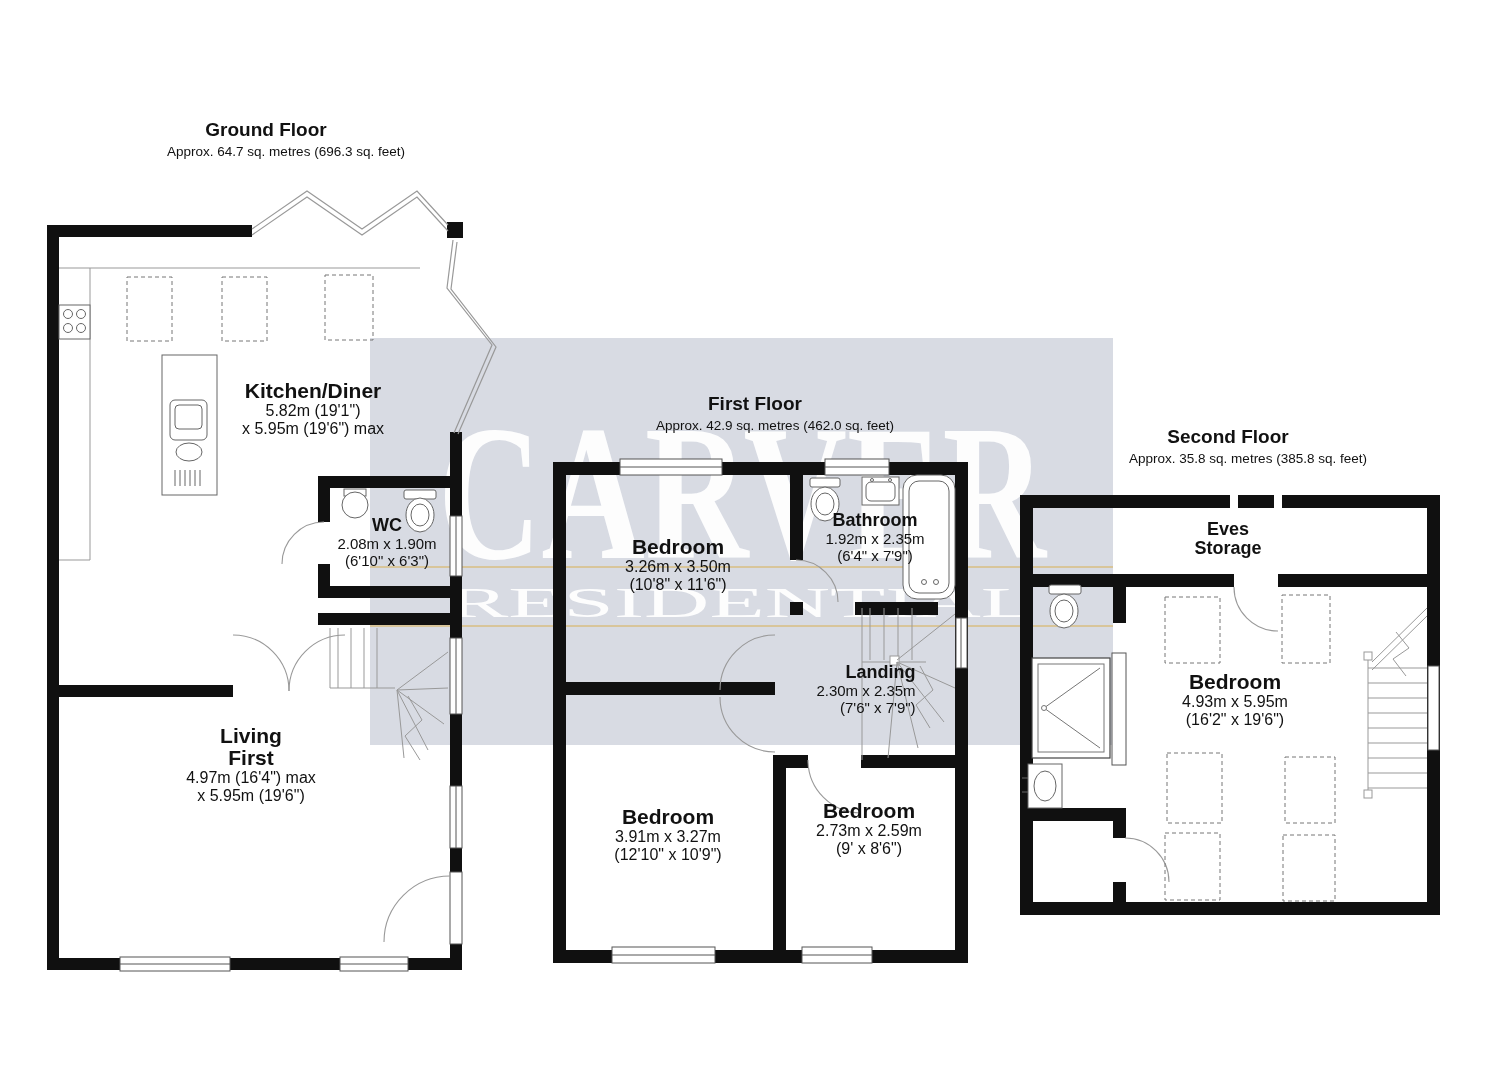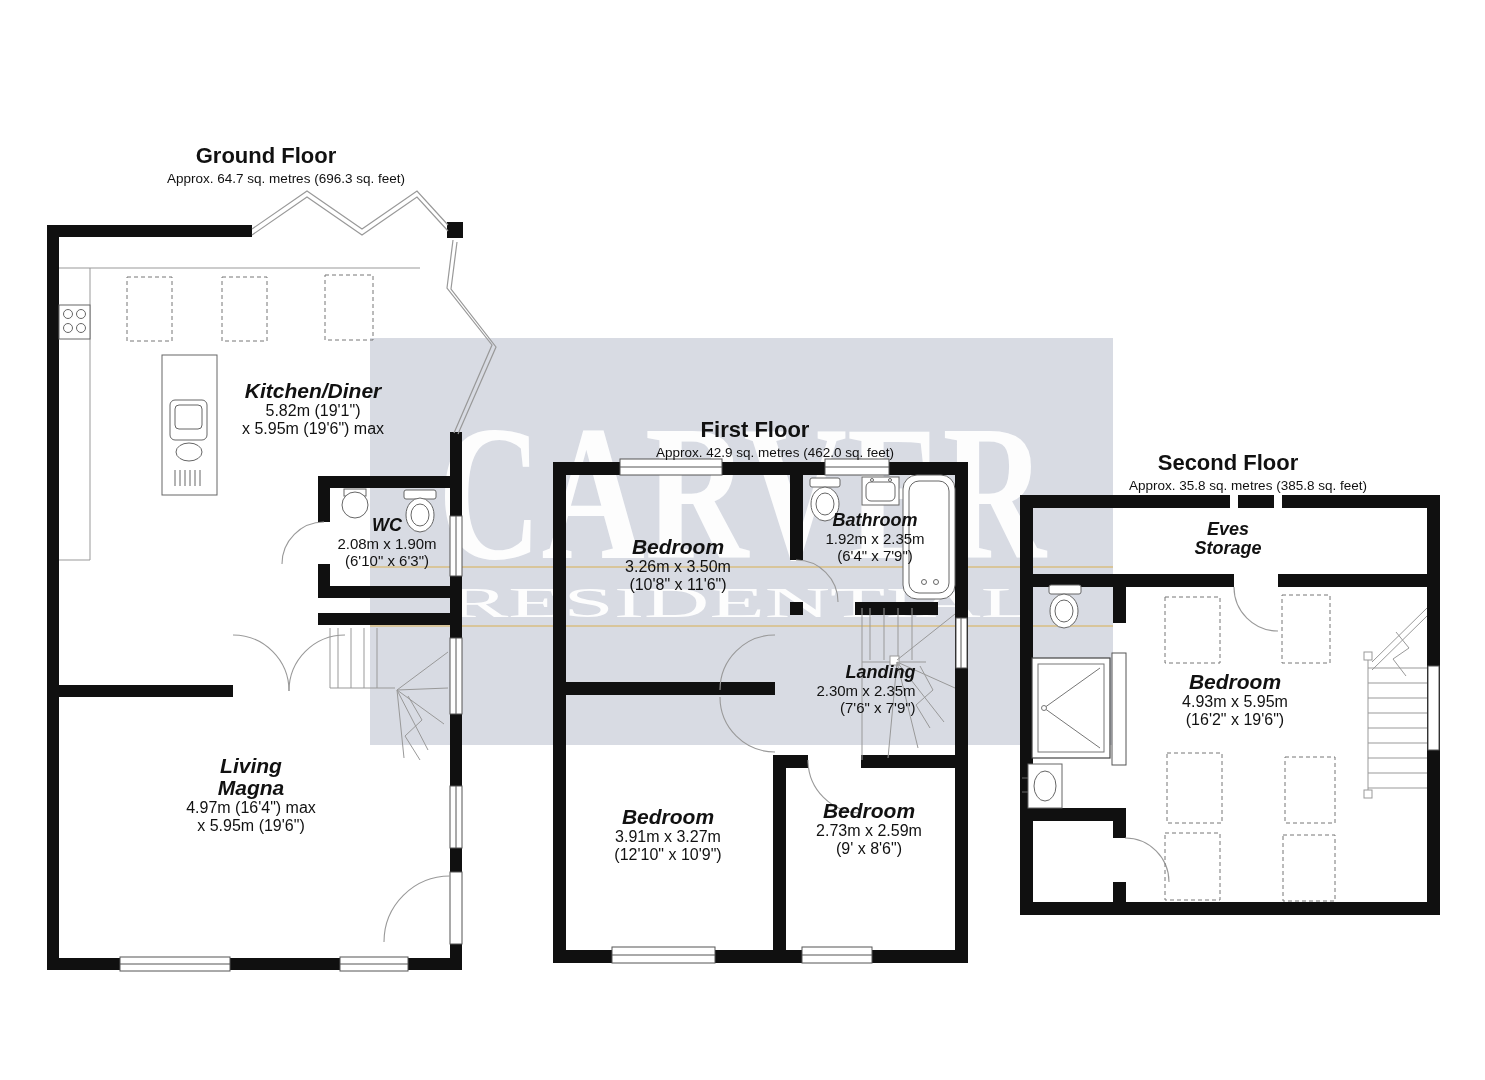--- a/index.html
+++ b/index.html
@@ -1,24 +1,24 @@
 <!DOCTYPE html>
 <html><head>
 <meta charset="utf-8">
 <style>
   html,body{margin:0;padding:0;background:#fff;}
   .page{position:relative;width:1485px;height:1080px;background:#ffffff;
         font-family:"Liberation Sans",sans-serif;color:#111;overflow:hidden;}
   .wm-panel{position:absolute;left:370px;top:338px;width:743px;height:407px;background:#d8dbe3;}
   svg.layer{position:absolute;left:0;top:0;}
   .hd{position:absolute;transform:translateX(-50%);text-align:center;white-space:nowrap;}
-  .hd .t{font-size:22px;font-weight:bold;line-height:1.05;margin-top:24px;}
+  .hd .t{font-size:19px;font-weight:bold;line-height:1.05;}
   .hd .a{font-size:13.5px;margin-top:4px;margin-left:40px;}
   .room{position:absolute;transform:translateX(-50%);text-align:center;white-space:nowrap;}
-  .room .nm{font-size:21px;font-weight:bold;line-height:1.05;font-style:italic;}
+  .room .nm{font-size:21px;font-weight:bold;line-height:1.05;}
   .room .dm{font-size:16px;line-height:1.15;}
   .room.sm .nm{font-size:18px;}
   .room.sm .dm{font-size:15px;}
   .footer{position:absolute;left:735px;top:1024px;transform:translateX(-50%);
           text-align:center;white-space:nowrap;}
   .footer .ta{font-size:19px;}
   .footer .ad{font-size:21px;font-weight:bold;margin-top:5px;}
 </style>
 </head>
 <body>
@@ -274,23 +274,23 @@
     <div class="dm">5.82m (19'1")</div>
     <div class="dm">x 5.95m (19'6") max</div>
   </div>
 
   <div class="room sm" style="left:387px;top:516px;">
     <div class="nm">WC</div>
     <div class="dm">2.08m x 1.90m</div>
     <div class="dm">(6'10" x 6'3")</div>
   </div>
 
-  <div class="room" style="left:251px;top:755px;">
+  <div class="room" style="left:251px;top:725px;">
     <div class="nm">Living</div>
-    <div class="nm">Magna</div>
+    <div class="nm">First</div>
     <div class="dm">4.97m (16'4") max</div>
     <div class="dm">x 5.95m (19'6")</div>
   </div>
 
   <div class="hd" style="left:755px;top:394px;">
     <div class="t">First Floor</div>
     <div class="a">Approx. 42.9 sq. metres (462.0 sq. feet)</div>
   </div>
 
   <div class="room" style="left:678px;top:536px;">

